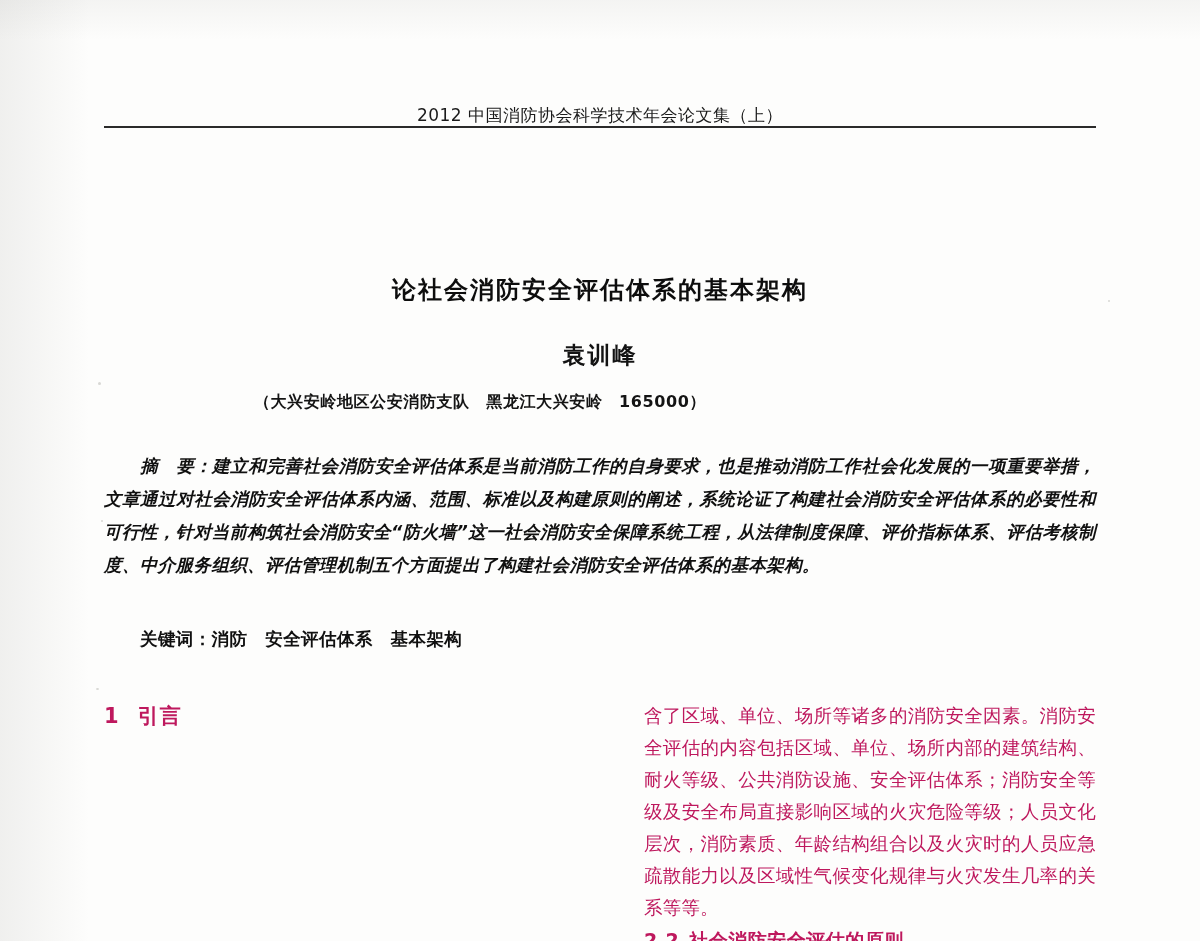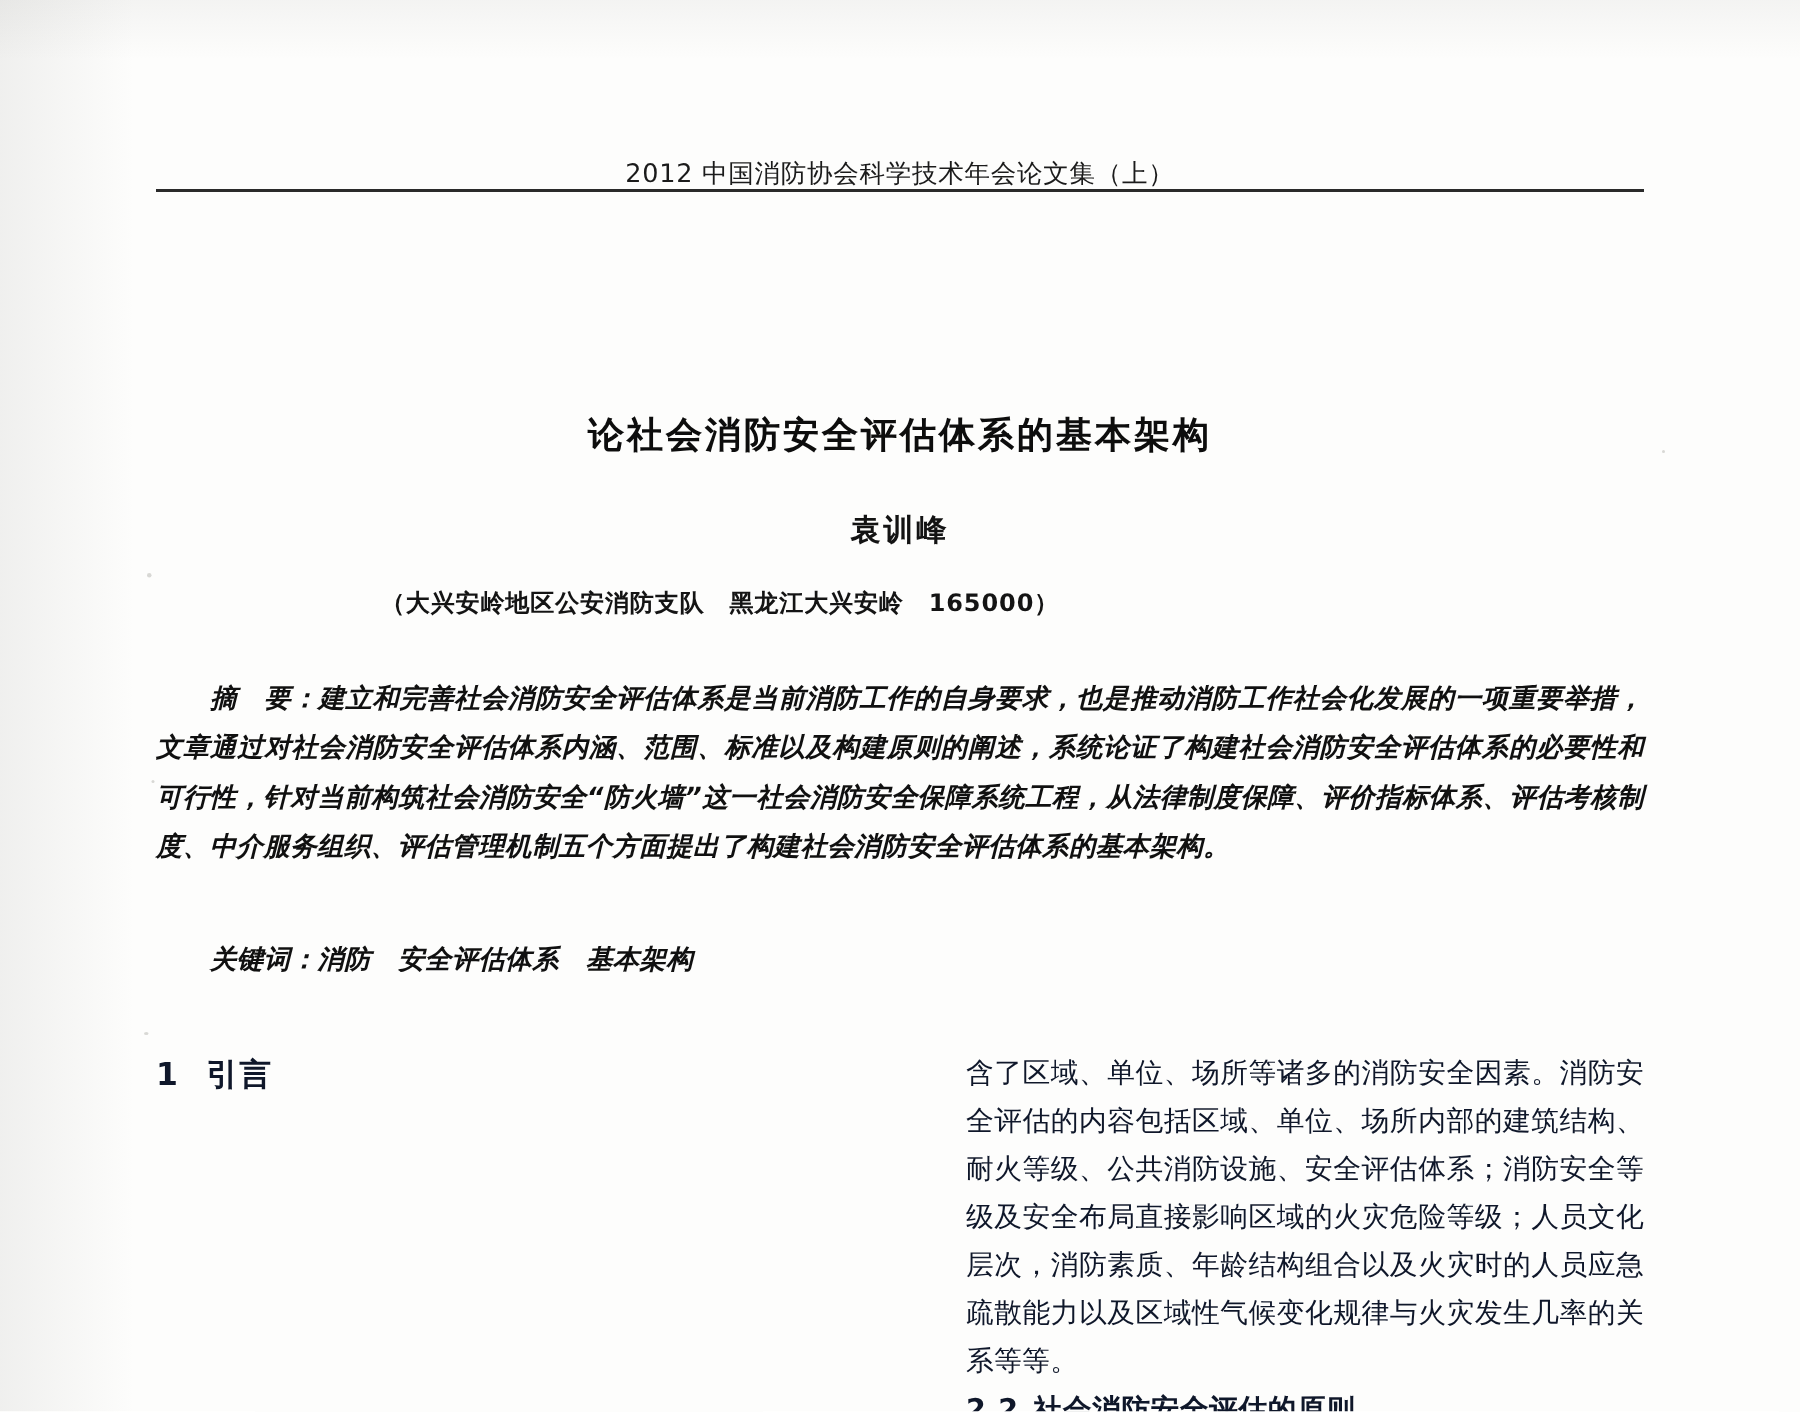--- a/index.html
+++ b/index.html
@@ -78,21 +78,21 @@
     letter-spacing: 2px;
     color: #0d0d0d;
   }
 
   .author {
     position: absolute;
     top: 340px;
     left: 0;
     width: 1200px;
     text-align: center;
-    font-size: 20px;
+    font-size: 23px;
     font-weight: bold;
     letter-spacing: 2px;
     color: #131313;
   }
 
   .affiliation {
     position: absolute;
     top: 392px;
     left: 0;
     width: 960px;
@@ -117,42 +117,41 @@
     text-align: justify;
   }
   .abstract p { margin: 0; text-indent: 0; }
   .abstract .lead { display: inline; }
   .keywords {
     position: absolute;
     top: 627px;
     left: 104px;
     width: 992px;
     font-size: 17.5px;
-    font-style: italic;
     font-weight: bold;
     letter-spacing: .4px;
     color: #101010;
   }
   .kw-indent { display: inline-block; width: 36px; }
 
   .columns {
     position: absolute;
     top: 700px;
     left: 104px;
     width: 992px;
     height: 241px;
   }
   .col {
     position: absolute;
     top: 0;
     width: 452px;
     font-size: 18.5px;
     line-height: 32px;
     letter-spacing: .2px;
-    color: #0f172a;
+    color: #be185d;
     text-align: justify;
   }
   .col-left { left: 0; }
   .col-right { left: 540px; }
 
   .sec-head {
     font-weight: bold;
     font-size: 21px;
     letter-spacing: 1px;
     margin: 0 0 12px 0;

